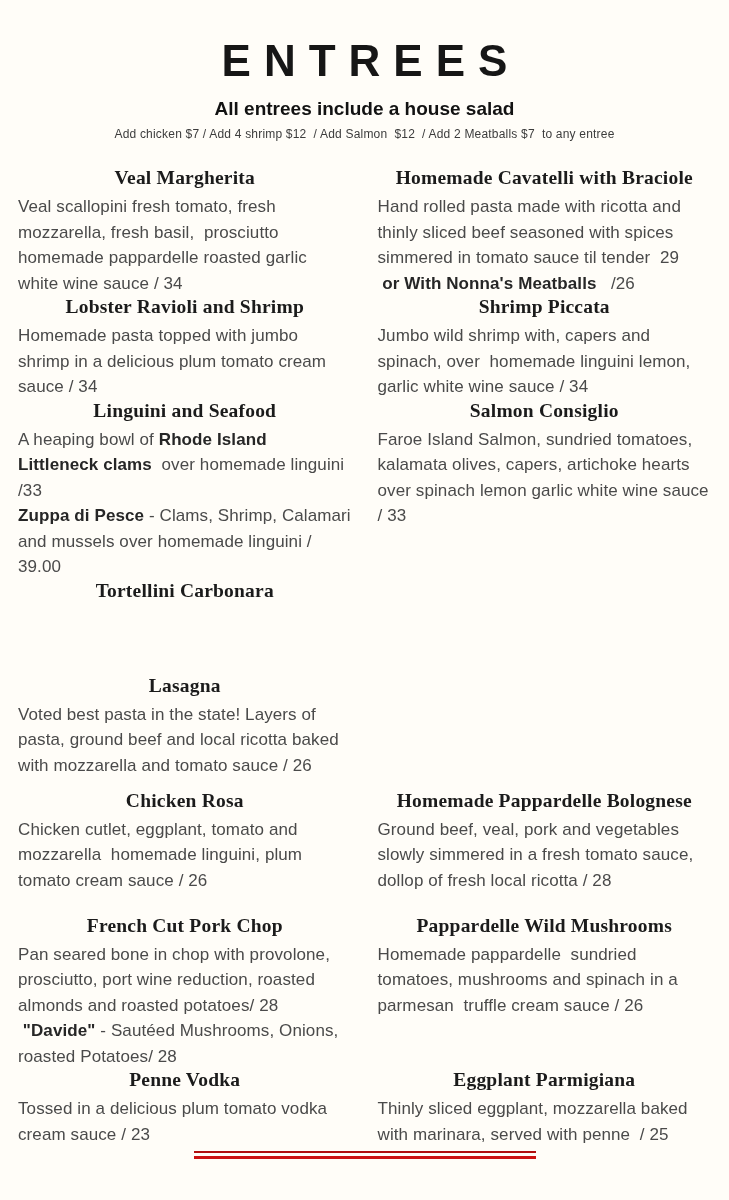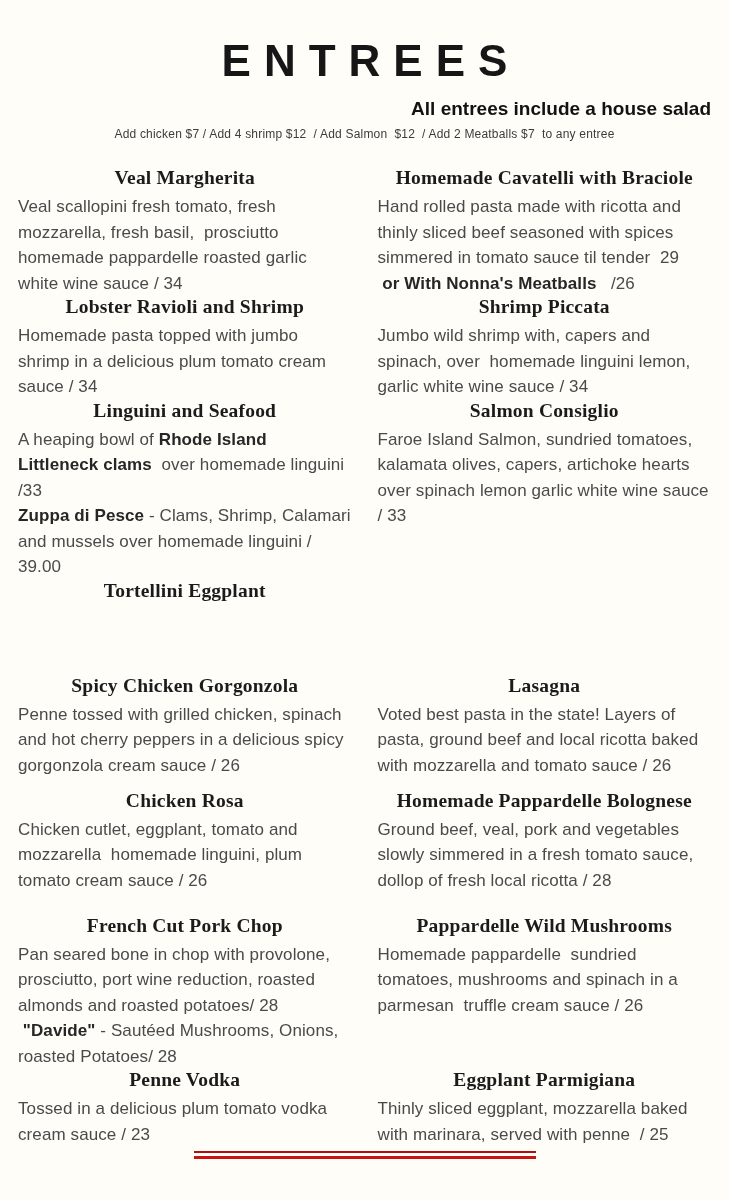--- a/index.html
+++ b/index.html
@@ -21,21 +21,21 @@
     text-align:center;
     font-family:"Liberation Sans", sans-serif;
     font-weight:700;
     font-size:44px;
     letter-spacing:13px;
     color:#161616;
     text-indent:13px; 
   }
   .page-subtitle{
     margin:0 0 7px 0;
-    text-align:right;
+    text-align:center;
     font-size:19px;
     font-weight:700;
     color:#121212;
   }
   .addons-line{
     margin:0 0 26px 0;
     text-align:center;
     font-size:12px;
     color:#3c3c3c;
     white-space:pre-wrap;
@@ -120,28 +120,24 @@
           <h3 class="item-name">Linguini and Seafood</h3>
           <p class="item-desc"><span>A heaping bowl of </span><span class="b">Rhode Island Littleneck clams</span><span>  over homemade linguini /33</span><br><span class="b">Zuppa di Pesce</span><span> - Clams, Shrimp, Calamari and mussels over homemade linguini / 39.00</span></p>
         </div>
         <div class="menu-item right">
           <h3 class="item-name">Salmon Consiglio</h3>
           <p class="item-desc"><span>Faroe Island Salmon, sundried tomatoes, kalamata olives, capers, artichoke hearts over spinach lemon garlic white wine sauce / 33</span></p>
         </div>
       </div>
       <div class="menu-row">
         <div class="menu-item left">
-          <h3 class="item-name">Tortellini Eggplant</h3>
+          <h3 class="item-name">Tortellini Carbonara</h3>
         </div>
       </div>
       <div class="menu-row">
-        <div class="menu-item left">
-          <h3 class="item-name">Spicy Chicken Gorgonzola</h3>
-          <p class="item-desc"><span>Penne tossed with grilled chicken, spinach and hot cherry peppers in a delicious spicy gorgonzola cream sauce / 26</span></p>
-        </div>
         <div class="menu-item right">
           <h3 class="item-name">Lasagna</h3>
           <p class="item-desc"><span>Voted best pasta in the state! Layers of pasta, ground beef and local ricotta baked with mozzarella and tomato sauce / 26</span></p>
         </div>
       </div>
       <div class="menu-row">
         <div class="menu-item left">
           <h3 class="item-name">Chicken Rosa</h3>
           <p class="item-desc"><span>Chicken cutlet, eggplant, tomato and mozzarella  homemade linguini, plum tomato cream sauce / 26</span></p>
         </div>

